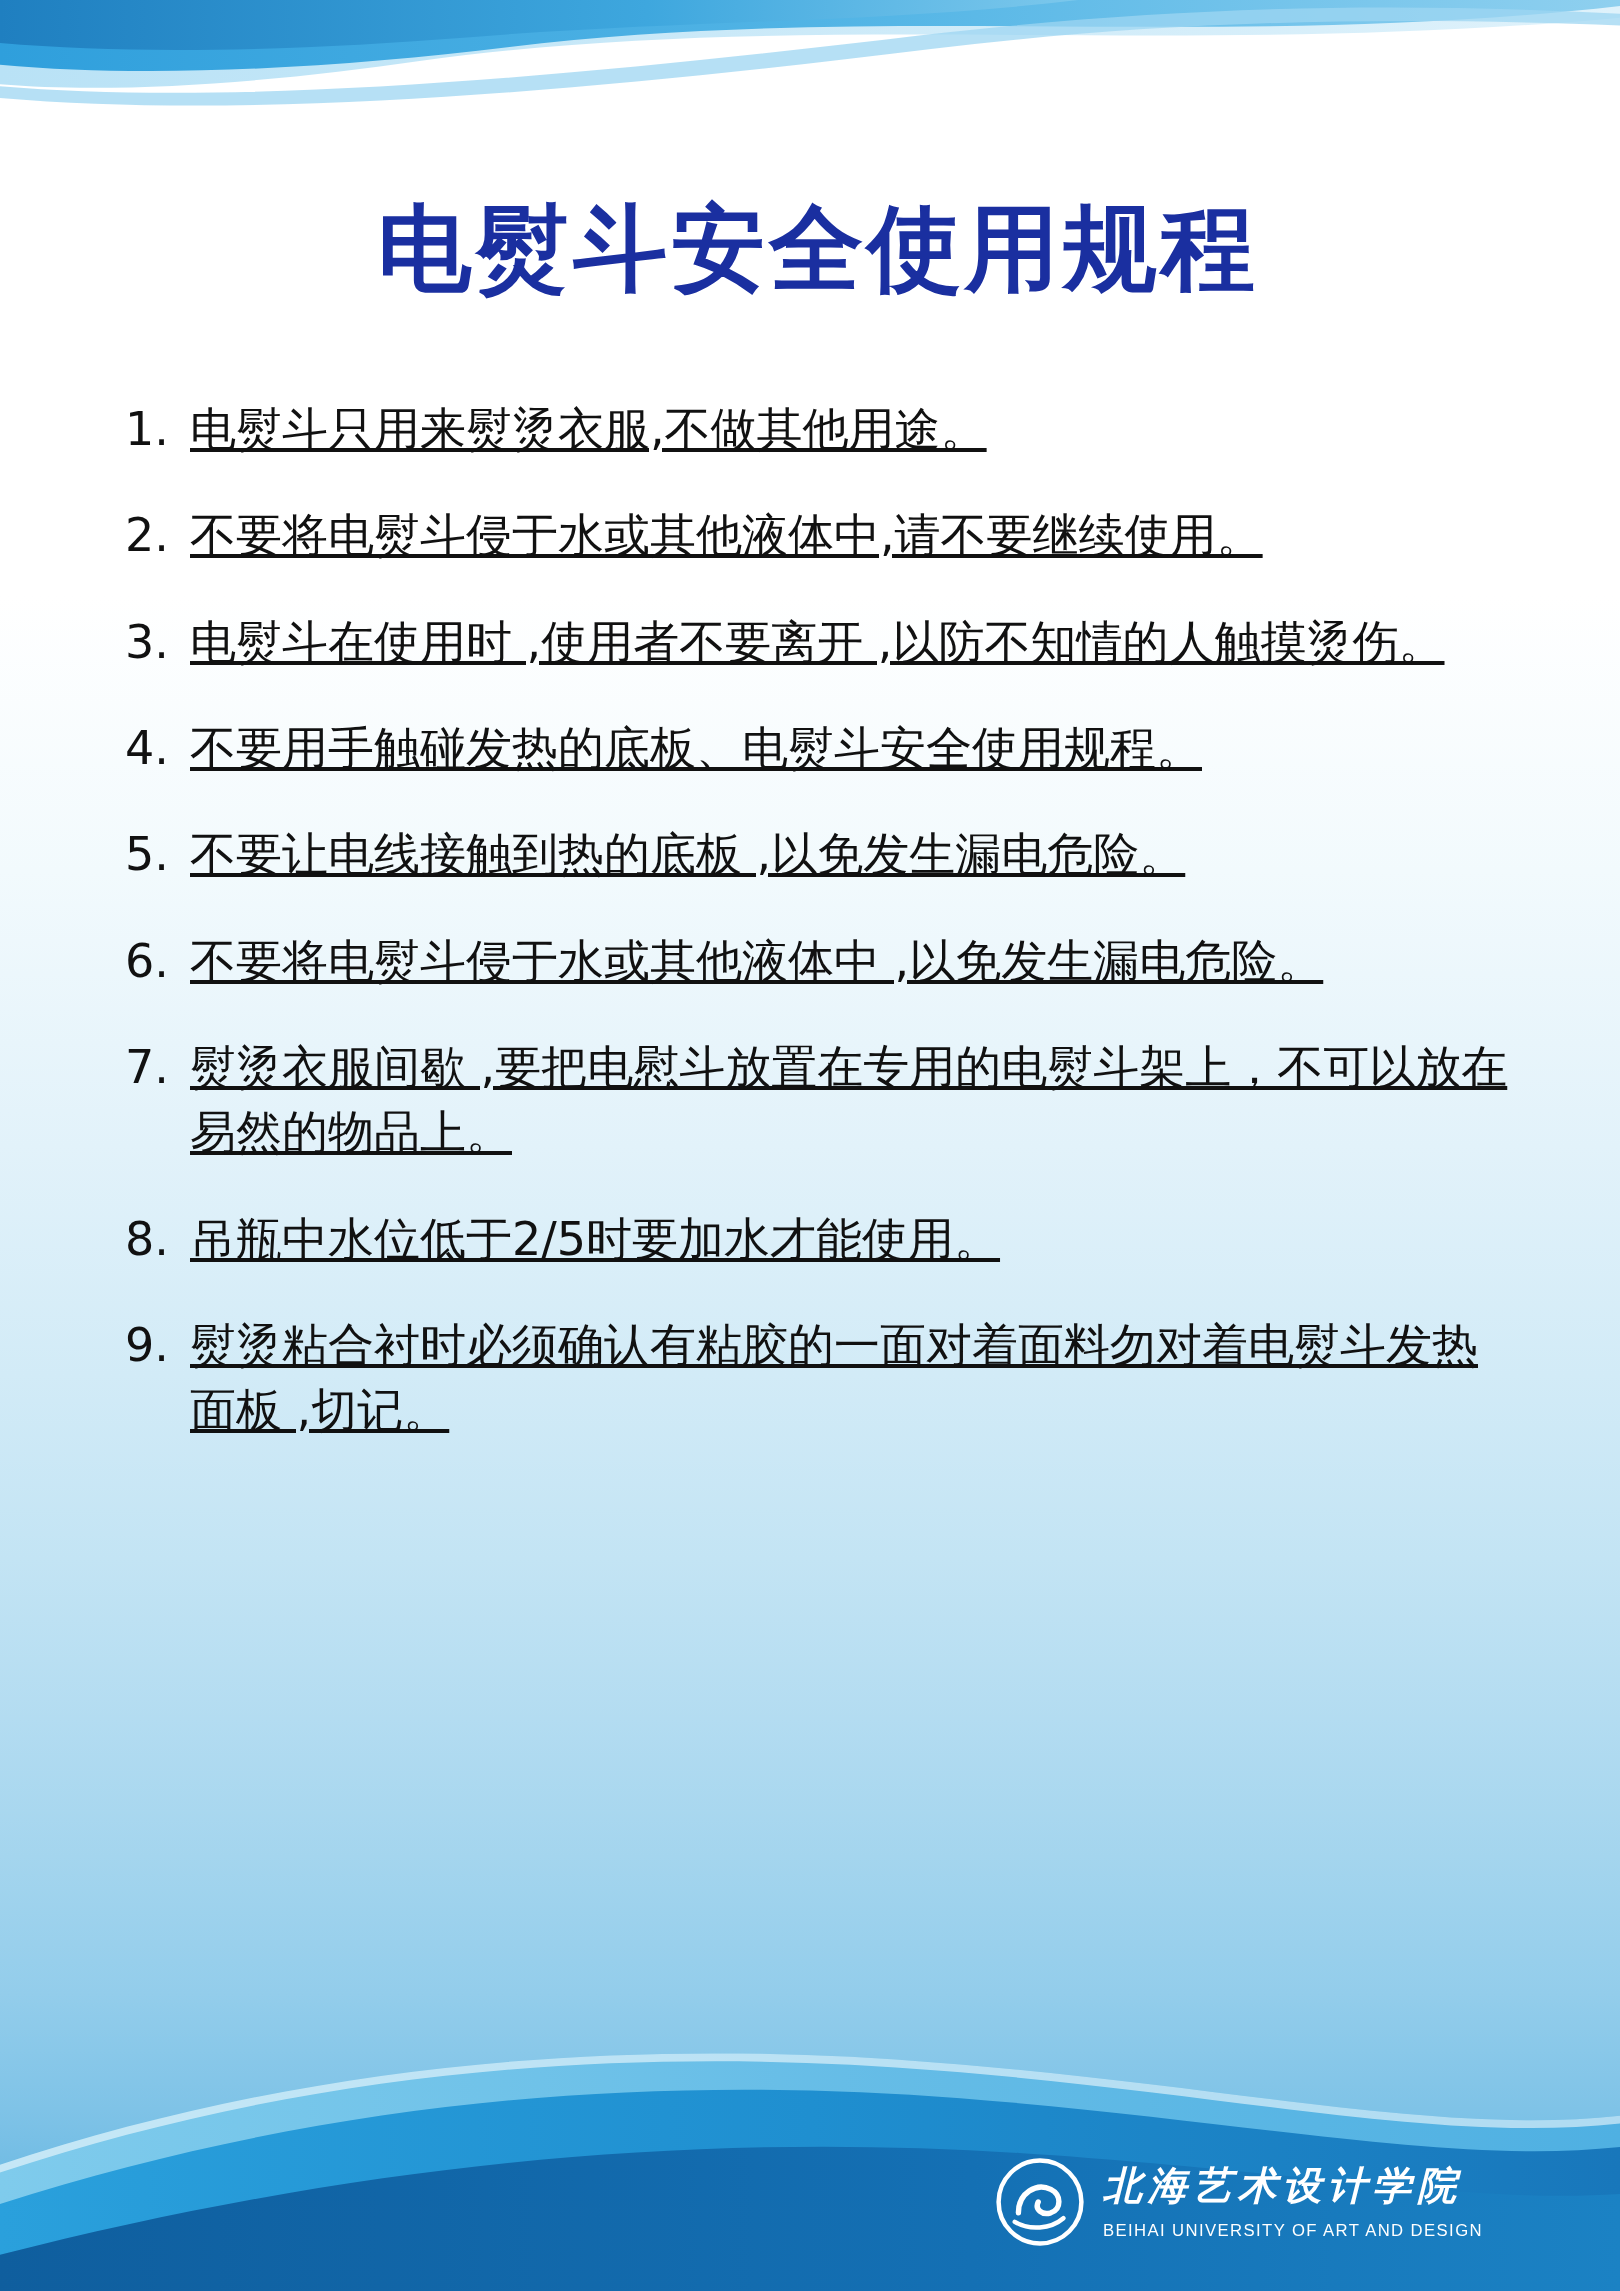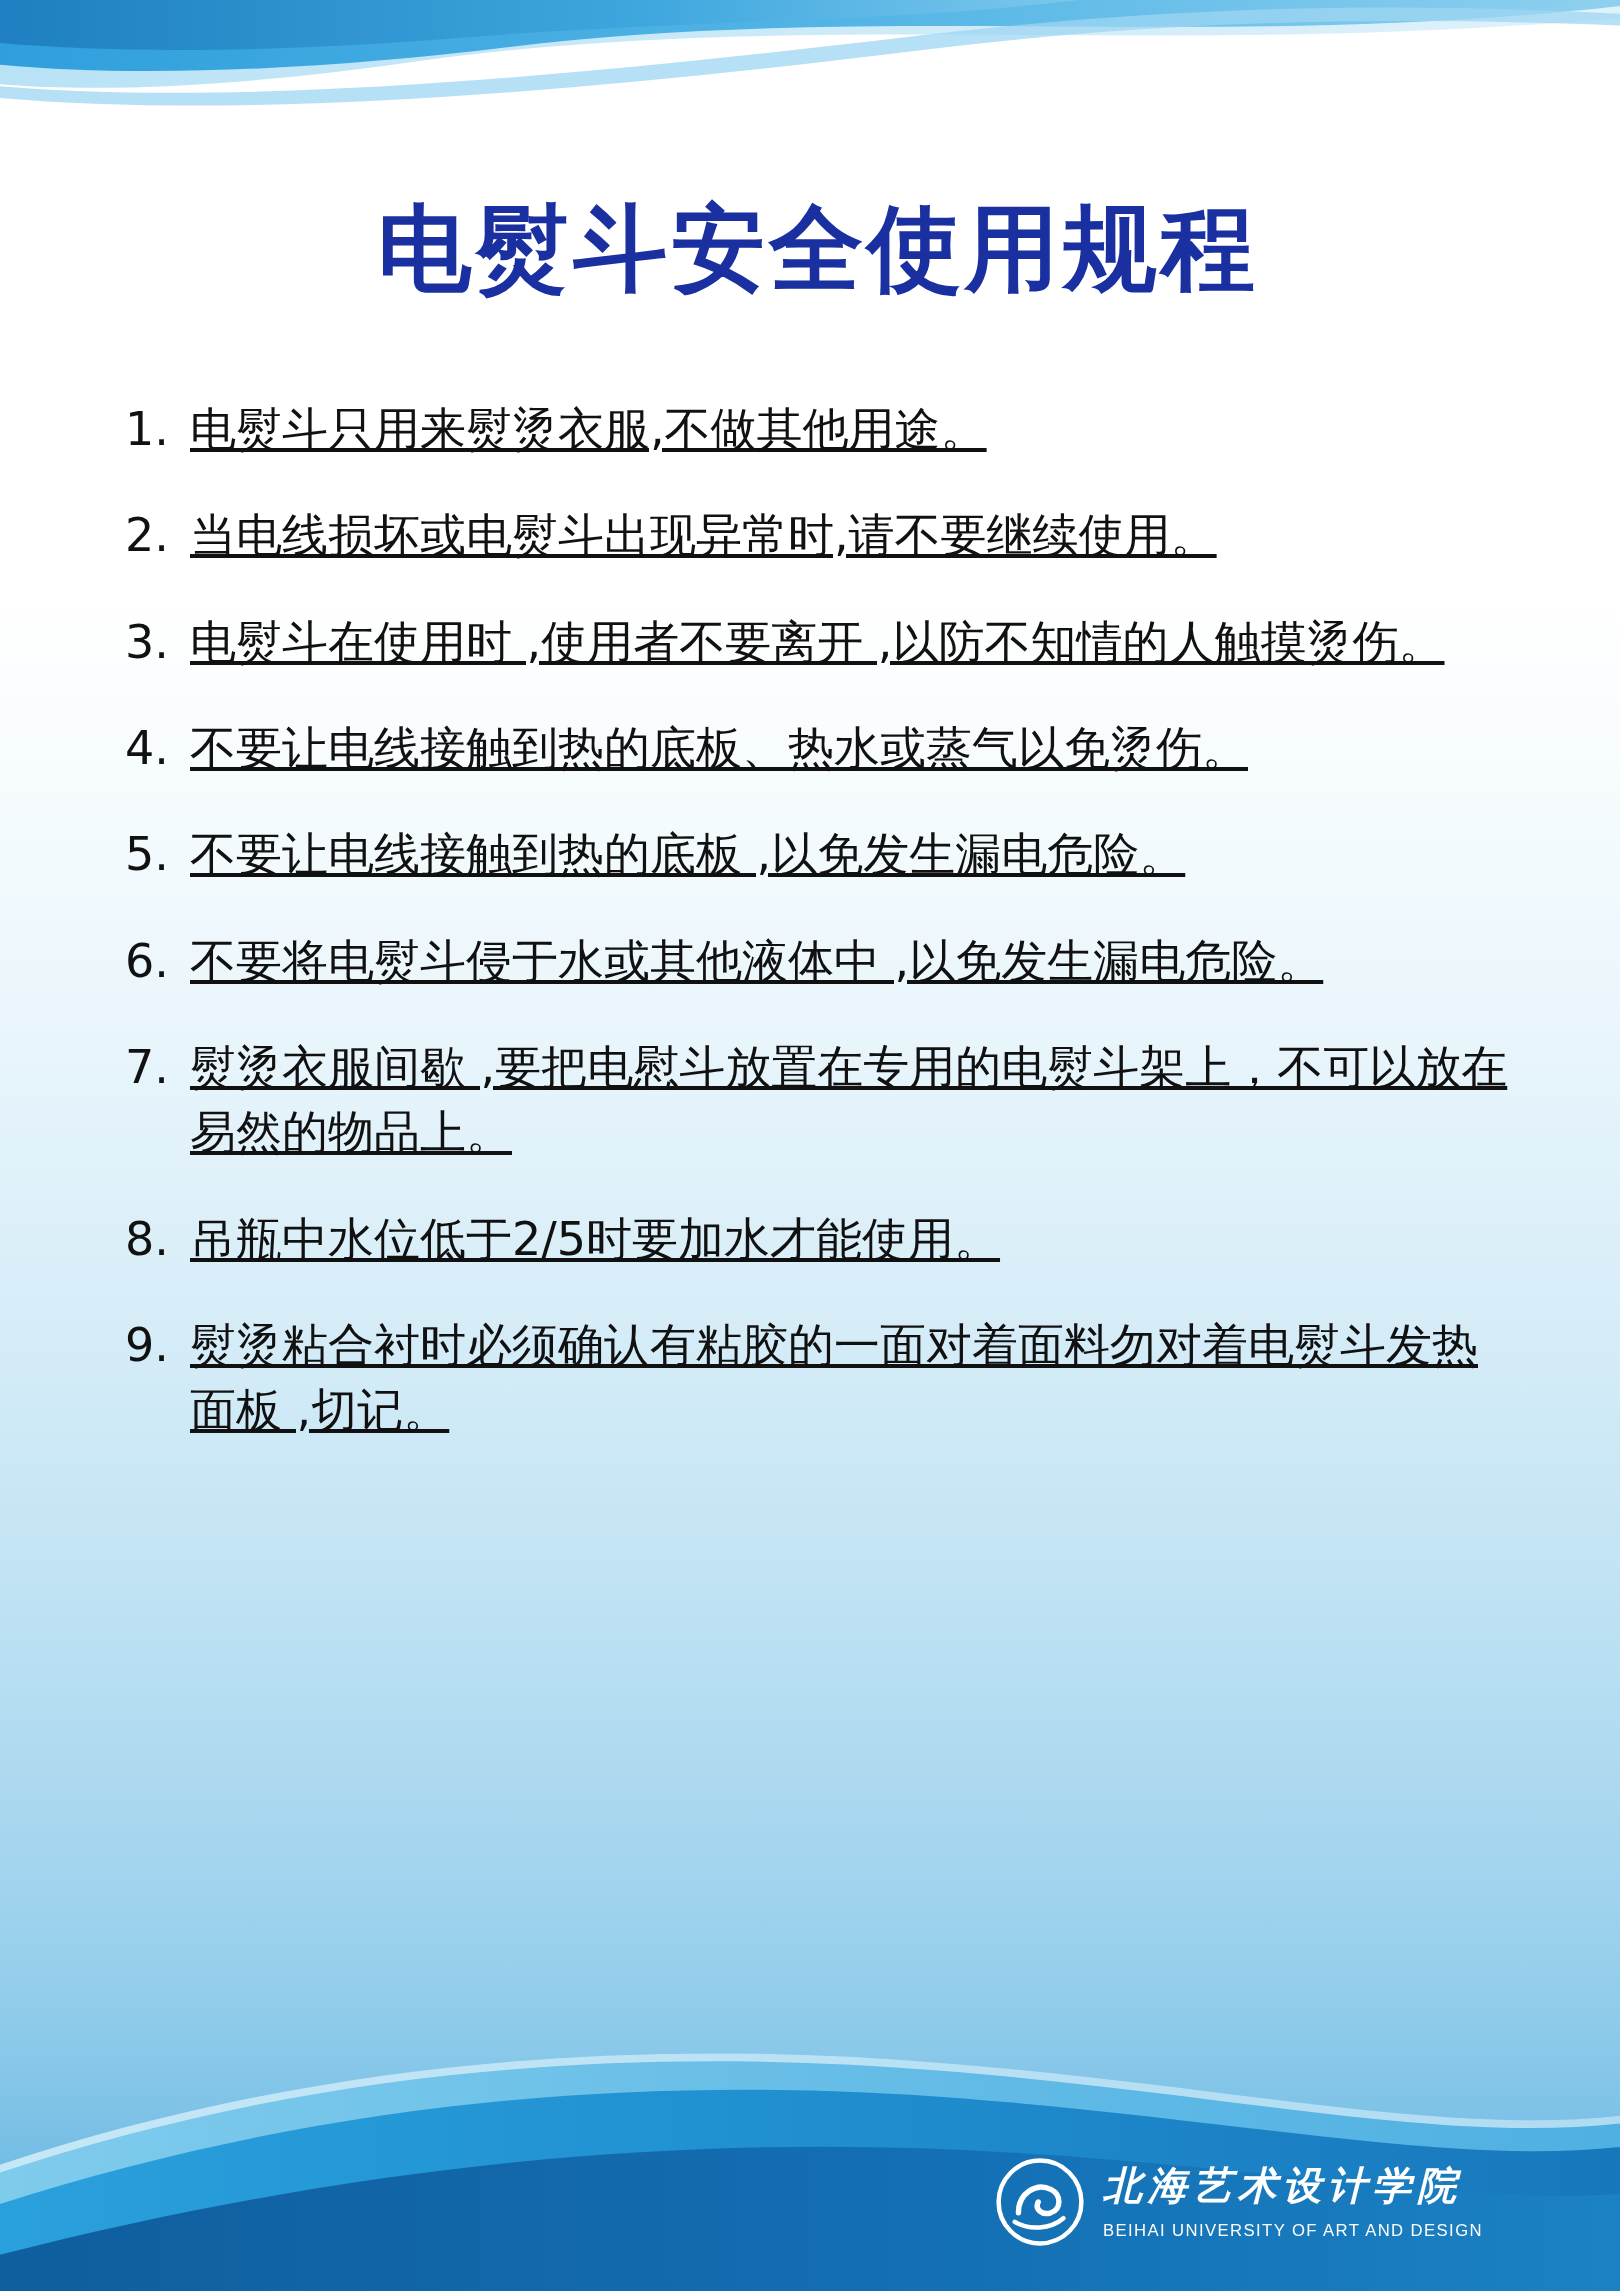--- a/index.html
+++ b/index.html
@@ -194,29 +194,29 @@
 
     <h1 class="title">电熨斗安全使用规程</h1>
 
     <ol class="rules">
       <li class="rule">
         <span class="rule-num">1.</span>
         <span class="rule-text">电熨斗只用来熨烫衣服,不做其他用途。</span>
       </li>
       <li class="rule">
         <span class="rule-num">2.</span>
-        <span class="rule-text">当电线损坏或电熨斗出现异常时,请不要继续使用。</span>
+        <span class="rule-text">不要将电熨斗侵于水或其他液体中,请不要继续使用。</span>
       </li>
       <li class="rule">
         <span class="rule-num">3.</span>
         <span class="rule-text">电熨斗在使用时 ,使用者不要离开 ,以防不知情的人触摸烫伤。</span>
       </li>
       <li class="rule">
         <span class="rule-num">4.</span>
-        <span class="rule-text">不要让电线接触到热的底板、热水或蒸气以免烫伤。</span>
+        <span class="rule-text">不要用手触碰发热的底板、电熨斗安全使用规程。</span>
       </li>
       <li class="rule">
         <span class="rule-num">5.</span>
         <span class="rule-text">不要让电线接触到热的底板 ,以免发生漏电危险。</span>
       </li>
       <li class="rule">
         <span class="rule-num">6.</span>
         <span class="rule-text">不要将电熨斗侵于水或其他液体中 ,以免发生漏电危险。</span>
       </li>
       <li class="rule">

